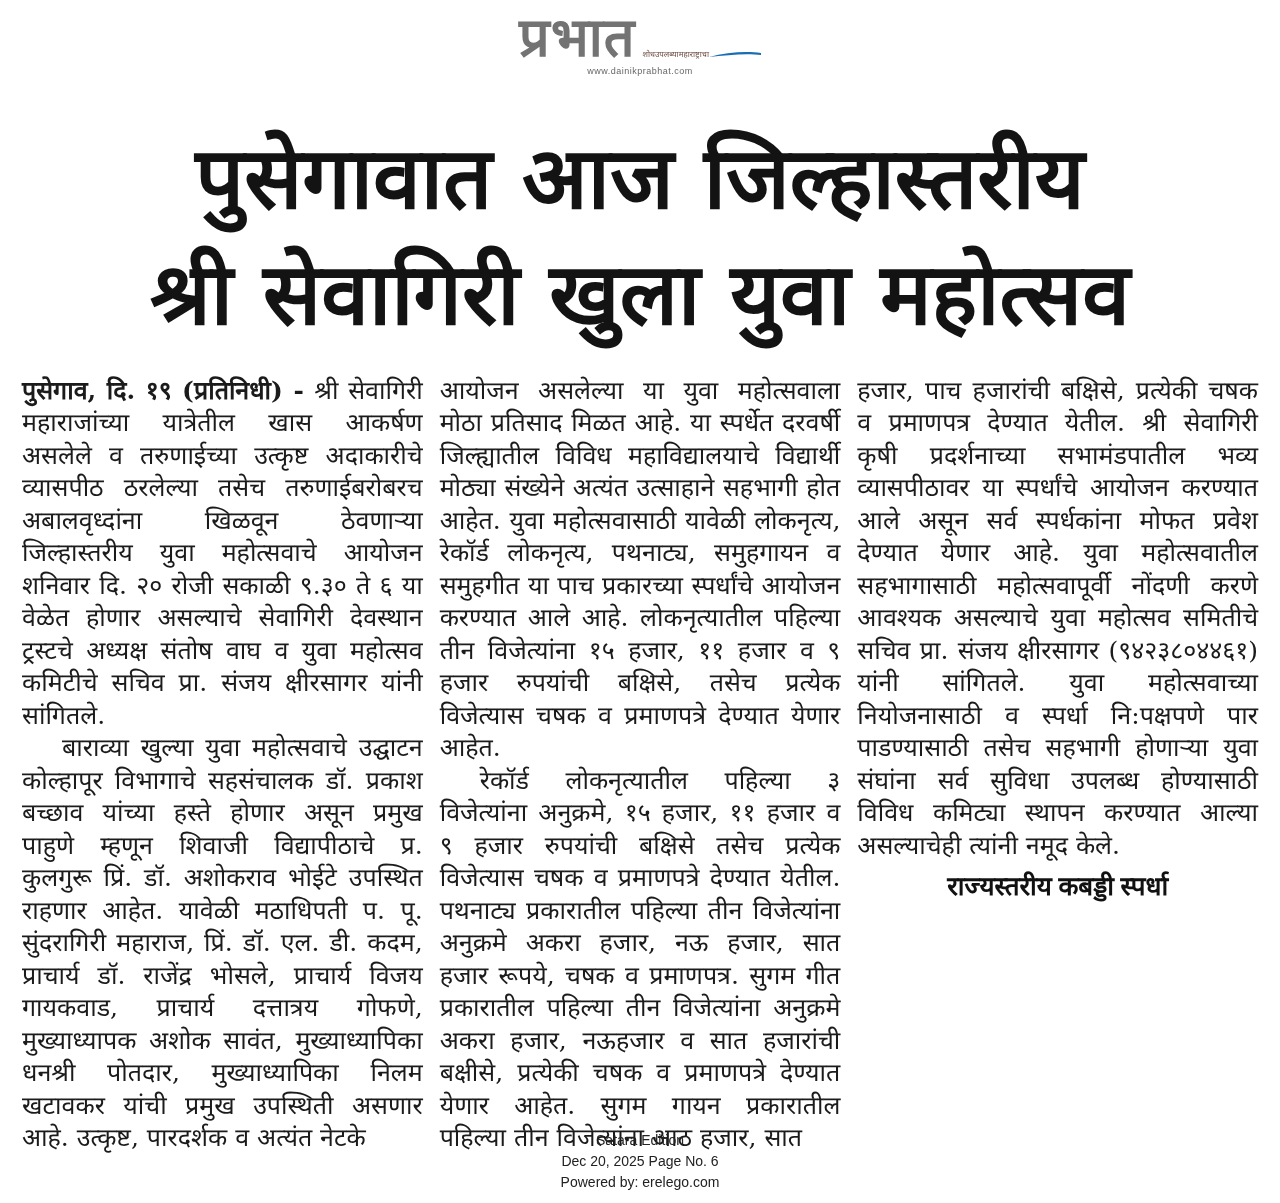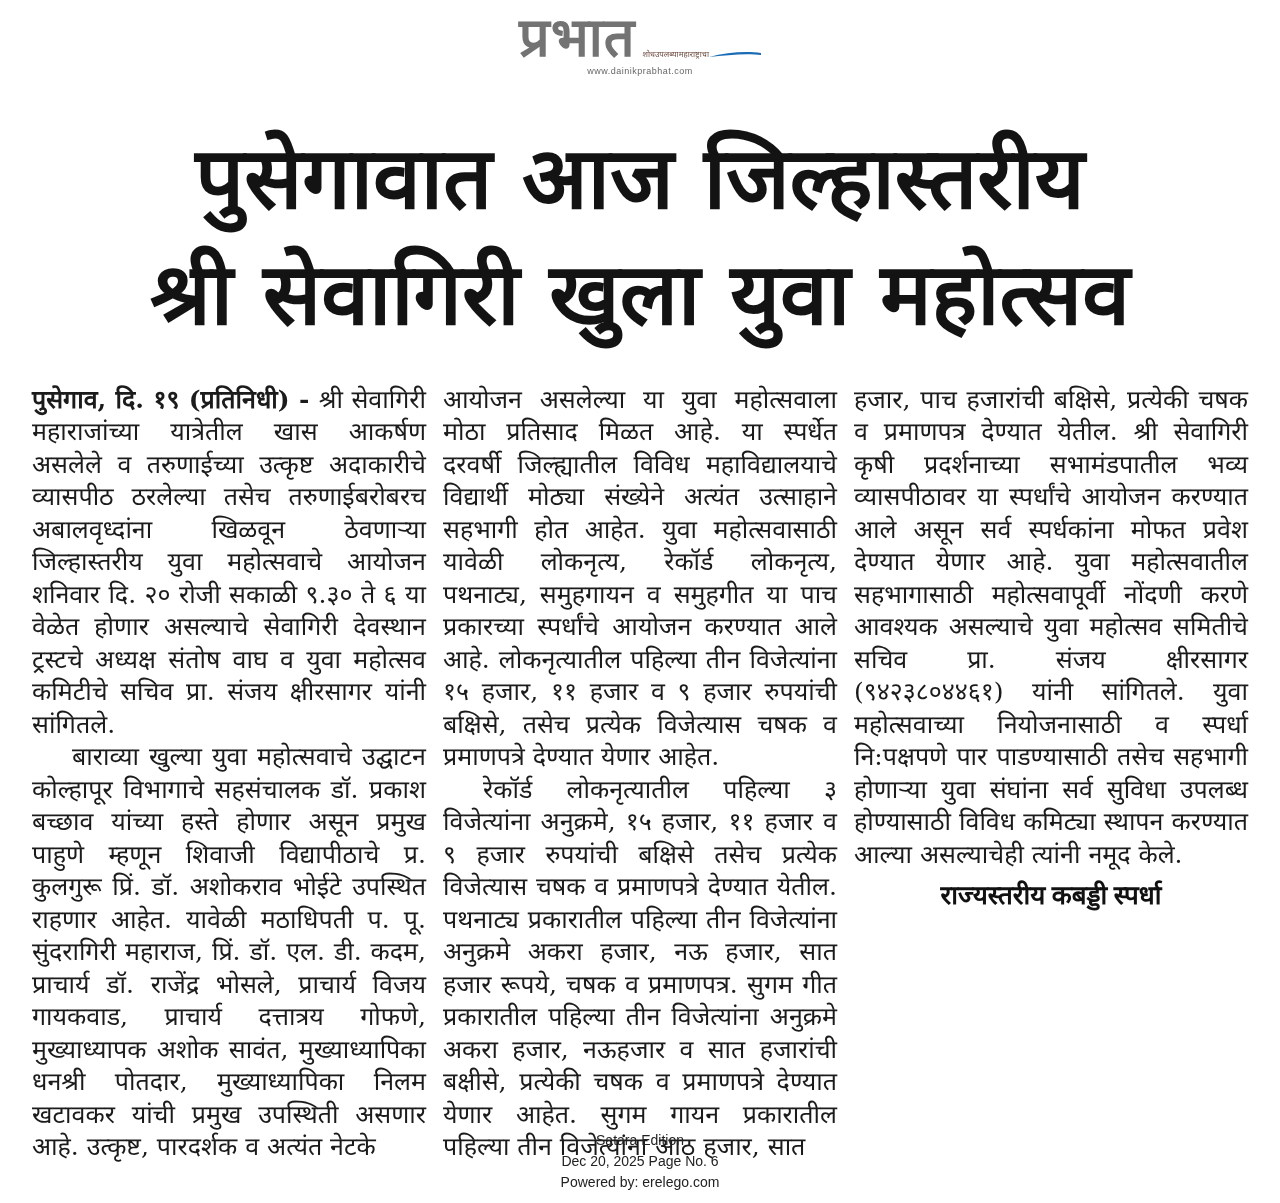--- a/index.html
+++ b/index.html
@@ -19,28 +19,28 @@
   .logo-side{display:flex;align-items:flex-start;padding-bottom:4px;}
   .logo-tagline{font-size:8px;line-height:1.2;color:#6b4a3e;text-align:left;}
   .logo-swoosh{margin-top:1px;}
   .logo-url{
     font-size:9px;color:#666;margin-top:3px;letter-spacing:.5px;
     font-family:"Liberation Sans", sans-serif;
   }
 
   
   .headline{
-    margin:44px 14px 33px;text-align:center;font-weight:700;color:#131313;
+    margin:44px 14px 24px;text-align:center;font-weight:700;color:#131313;
     font-size:86px;line-height:1.34;letter-spacing:0;
   }
   .headline .hl-line{display:block;white-space:nowrap;}
 
   
   .article-body{
-    display:flex;gap:17px;padding:0 32px;box-sizing:border-box;
+    display:flex;gap:17px;padding:0 22px;box-sizing:border-box;
     font-size:25px;line-height:1.3;text-align:justify;color:#1b1b1b;
   }
   .col{flex:1;min-width:0;}
   p.para{margin:0;}
   p.para.indent{text-indent:40px;}
   p.para strong.lead{font-weight:700;}
   h3.subhead{
     margin:8px 0 4px;text-align:center;font-size:26px;font-weight:700;color:#111;font-family:Liberation Serif, serif;
   }
 

